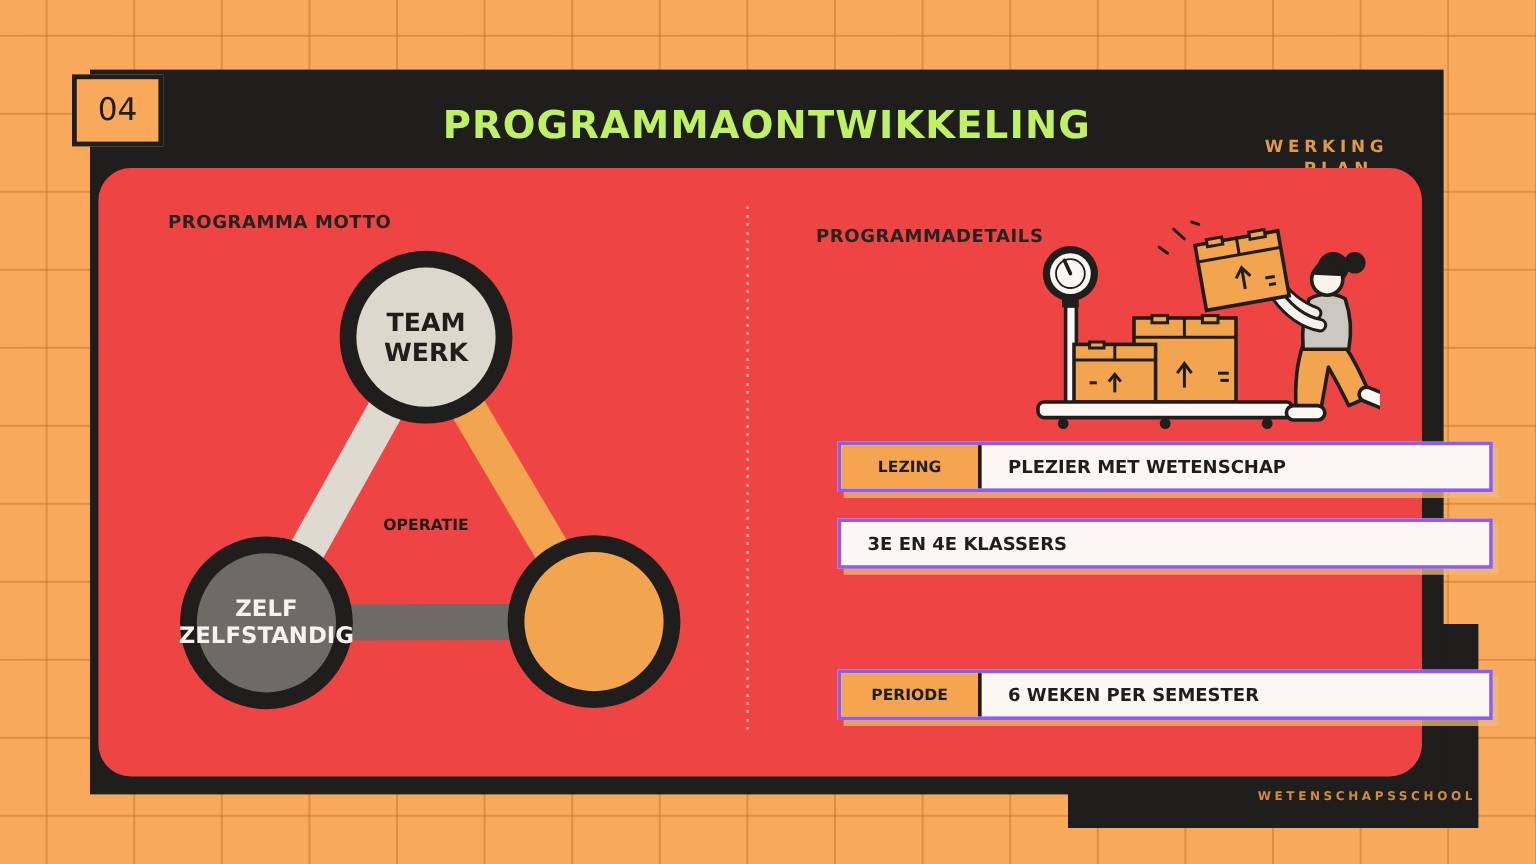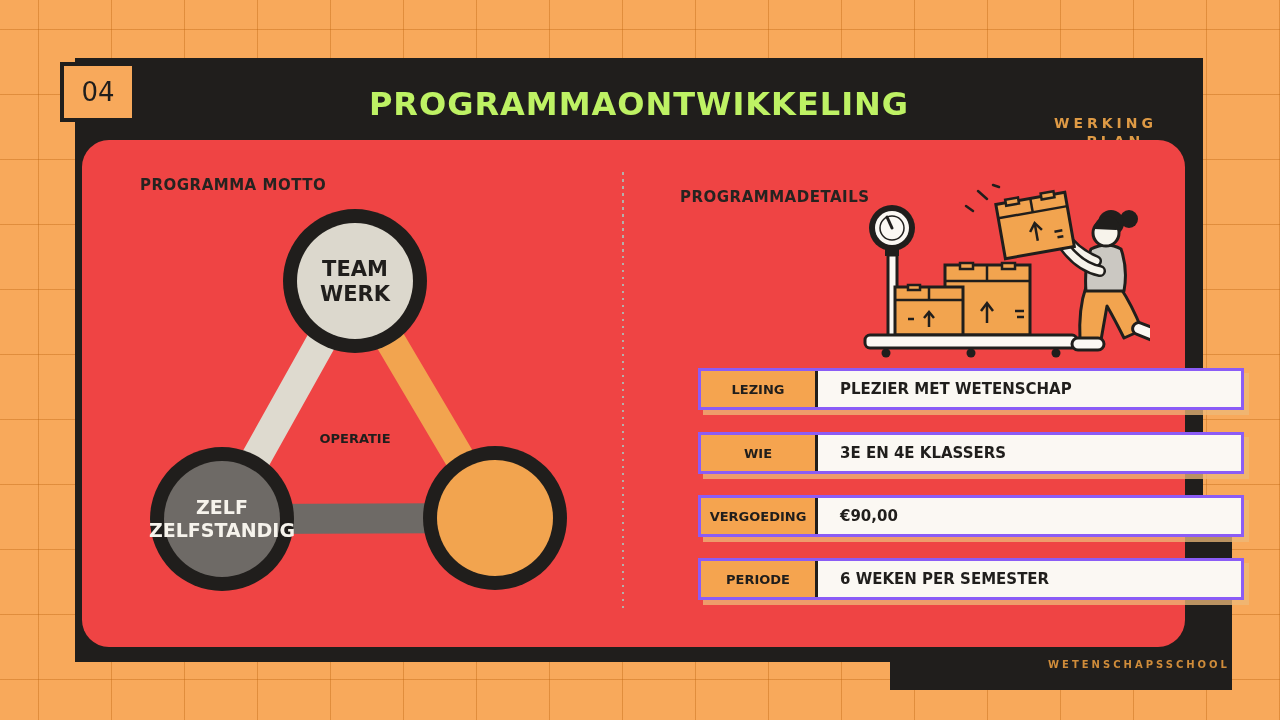--- a/index.html
+++ b/index.html
@@ -165,26 +165,21 @@
         <line x1="203" y1="52" x2="211" y2="52" stroke="#201E1C" stroke-width="2.5"></line>
         <line x1="205" y1="58" x2="211" y2="58" stroke="#201E1C" stroke-width="2.5"></line>
       </g>
     </svg>
 
     <div class="abs row row-1">
       <div class="label-cell">LEZING</div>
       <div class="value-cell">PLEZIER MET WETENSCHAP</div>
     </div>
     <div class="abs row row-2">
-      <div class="label-cell">WIE</div>
       <div class="value-cell">3E EN 4E KLASSERS</div>
-    </div>
-    <div class="abs row row-3">
-      <div class="label-cell">VERGOEDING</div>
-      <div class="value-cell">€90,00</div>
     </div>
     <div class="abs row row-4">
       <div class="label-cell">PERIODE</div>
       <div class="value-cell">6 WEKEN PER SEMESTER</div>
     </div>
   </div>
 </div>
 
 <div class="abs badge">04</div>
 <div class="abs footer-brand">WETENSCHAPSSCHOOL</div>

